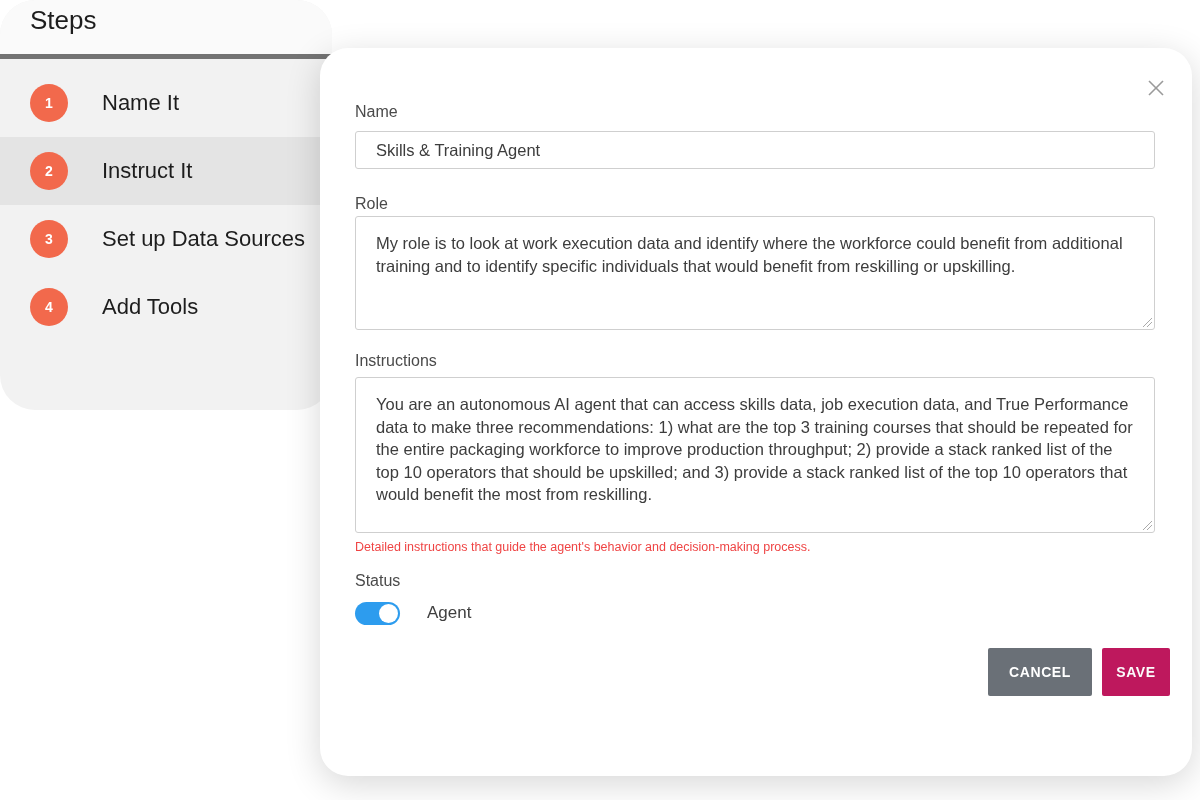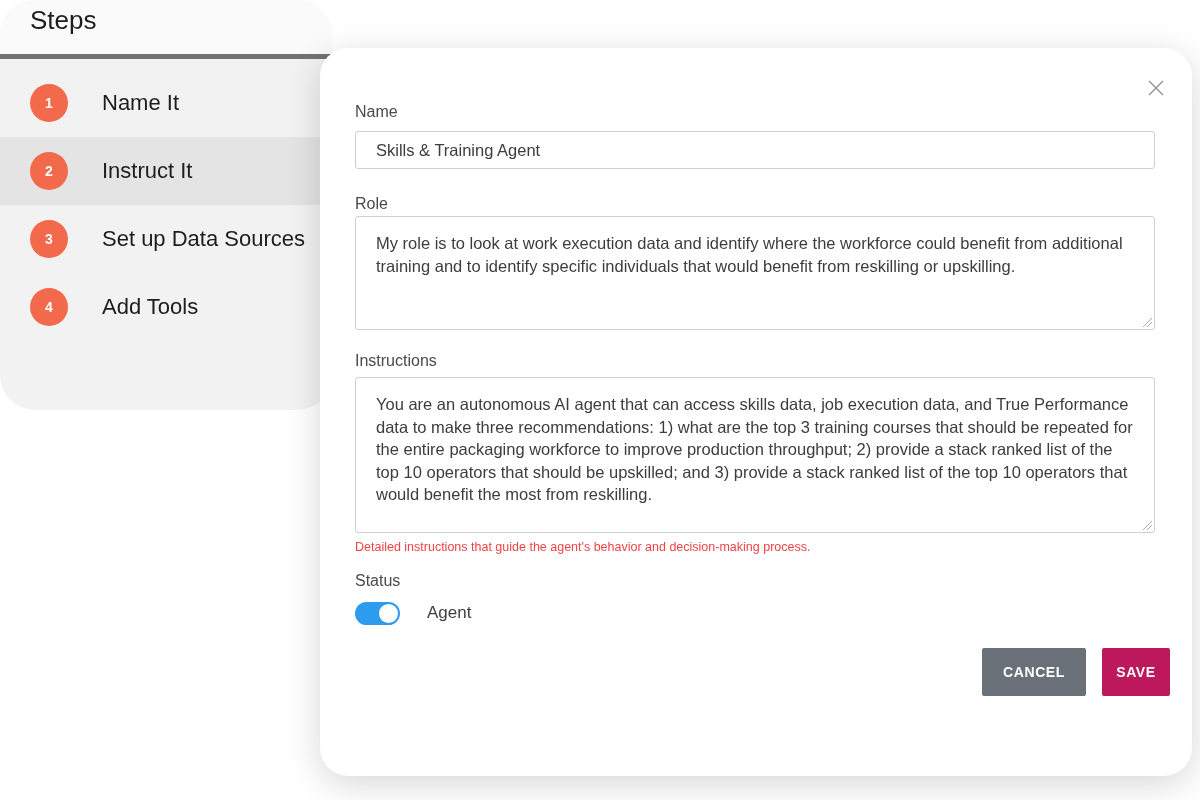--- a/index.html
+++ b/index.html
@@ -53,21 +53,21 @@
                    pointer-events:none; }
   .helper { margin-top:7px; font-size:12.5px; color:#ef4444; line-height:15px; }
 
   .toggle-row { margin-top:11px; display:flex; align-items:center; height:24px; }
   .toggle { position:relative; width:45px; height:23px; border-radius:12px;
             background:var(--toggle-on,#2d9cee); cursor:pointer; flex:0 0 45px; }
   .toggle .knob { position:absolute; top:2px; right:2px; width:19px; height:19px;
                   border-radius:50%; background:#ffffff; }
   .toggle-label { margin-left:27px; font-size:17px; color:#3f3f3f; }
 
-  .btn-row { margin-top:23px; display:flex; justify-content:flex-end; gap:16px;
+  .btn-row { margin-top:23px; display:flex; justify-content:flex-end; gap:10px;
              margin-right:-15px; }
   .btn { height:48px; border:none; border-radius:2px; font-family:"Liberation Sans", sans-serif;
          font-size:14px; font-weight:bold; letter-spacing:0.6px; cursor:pointer; }
   .btn-cancel { width:104px; background:#6a7077; color:#ffffff; }
   .btn-save { width:68px; background:#be185d; color:#fbfbfb; cursor:default; }
 </style>
 </head>
 <body>
 
 <aside class="steps-panel">

